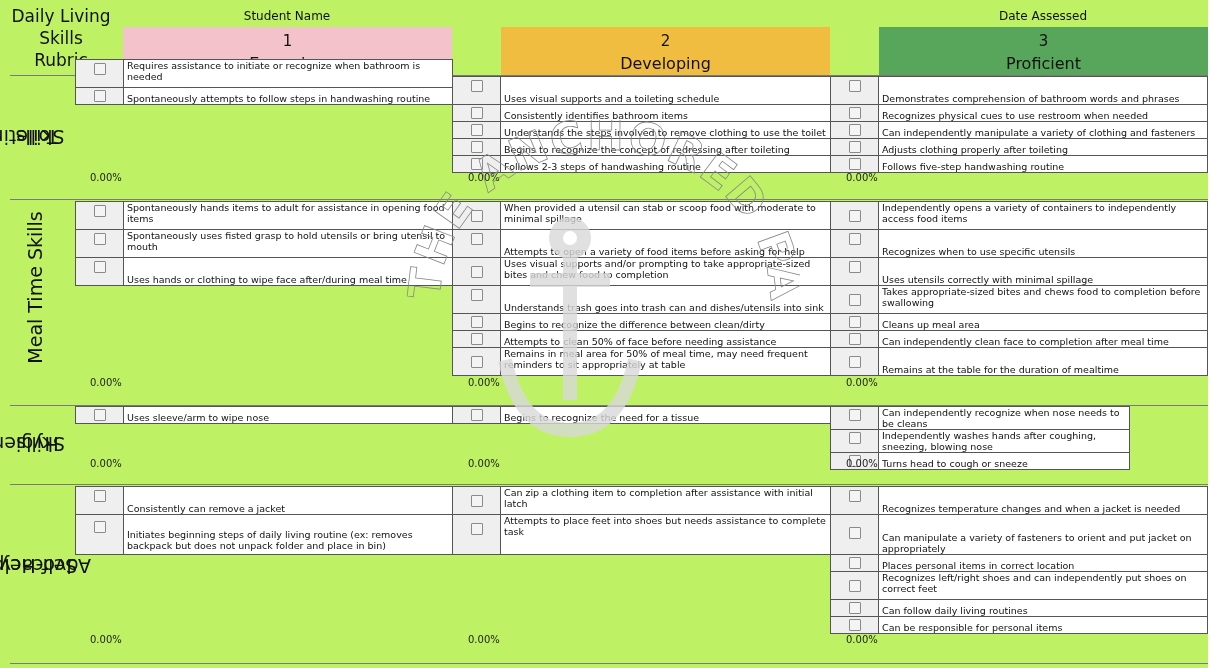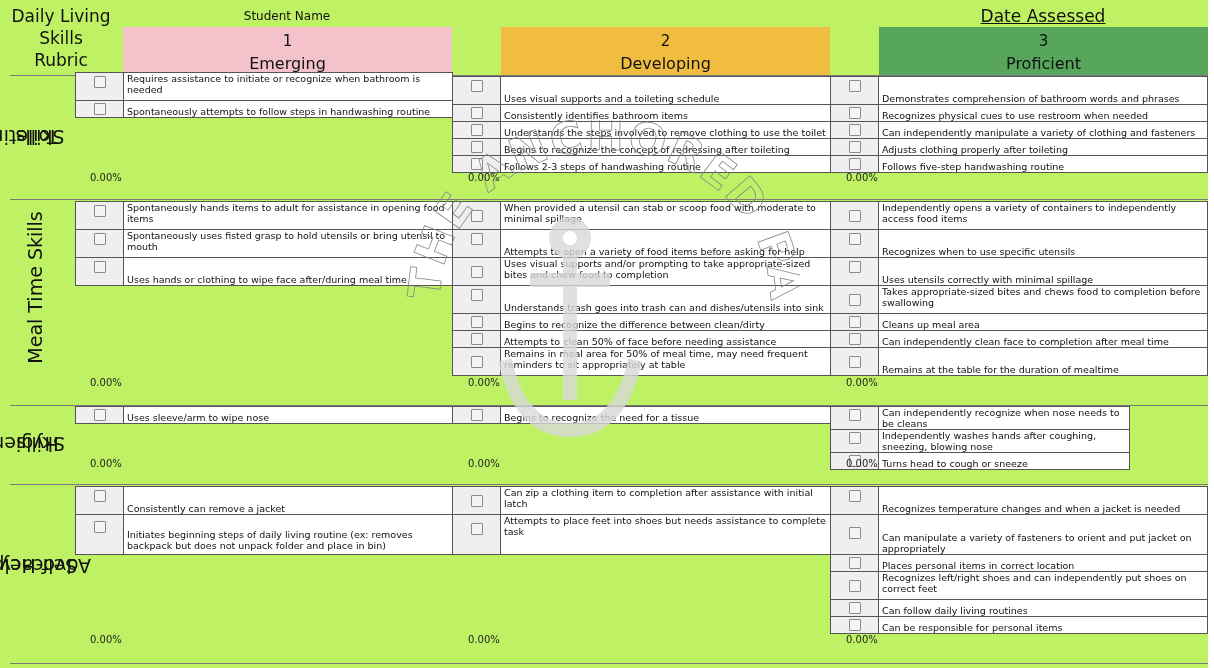--- a/index.html
+++ b/index.html
@@ -51,21 +51,21 @@
 
 <div class="sheet">
 
   <div class="abs title" style="left:0;top:5px;width:122px;">
     <div>Daily Living</div>
     <div>Skills</div>
     <div>Rubric</div>
   </div>
 
   <div class="abs title" style="left:122px;top:5px;width:330px;font-size:12px;">Student Name</div>
-  <div class="abs title" style="left:878px;top:5px;width:330px;font-size:17px;text-decoration:underline;">Date Assessed</div>
+  <div class="abs title" style="left:878px;top:5px;width:330px;font-size:12px;">Date Assessed</div>
 
   <div class="abs hdr-band" style="left:123px;top:27px;width:329px;height:48px;background:#f4c2cb;">
     <span class="num">1</span>
     <span class="lvl">Emerging</span>
   </div>
   <div class="abs hdr-band" style="left:501px;top:27px;width:329px;height:48px;background:#f0bd40;">
     <span class="num">2</span>
     <span class="lvl">Developing</span>
   </div>
   <div class="abs hdr-band" style="left:879px;top:27px;width:329px;height:48px;background:#58a65c;">
@@ -94,21 +94,21 @@
         <span>Skills</span>
       </span>
   </div>
   <div class="sec-label" style="left:10px;top:490px;width:50px;height:150px;">
     <span>
         <span>Self-Help &amp;</span>
         <span>Advocacy</span>
       </span>
   </div>
 
-  <table class="crit-table" style="left:75px;top:72px;width:378px;">
+  <table class="crit-table" style="left:75px;top:59px;width:378px;">
     <tbody>
         <tr style="height:28px">
           <td class="cb"><span class="box"></span></td>
           <td class="tx top">Requires assistance to initiate or recognize when bathroom is needed</td>
         </tr>
     <tr style="height:15px">
           <td class="cb"><span class="box" style="margin-top:2px"></span></td>
           <td class="tx">Spontaneously attempts to follow steps in handwashing routine</td>
         </tr>
   </tbody>

